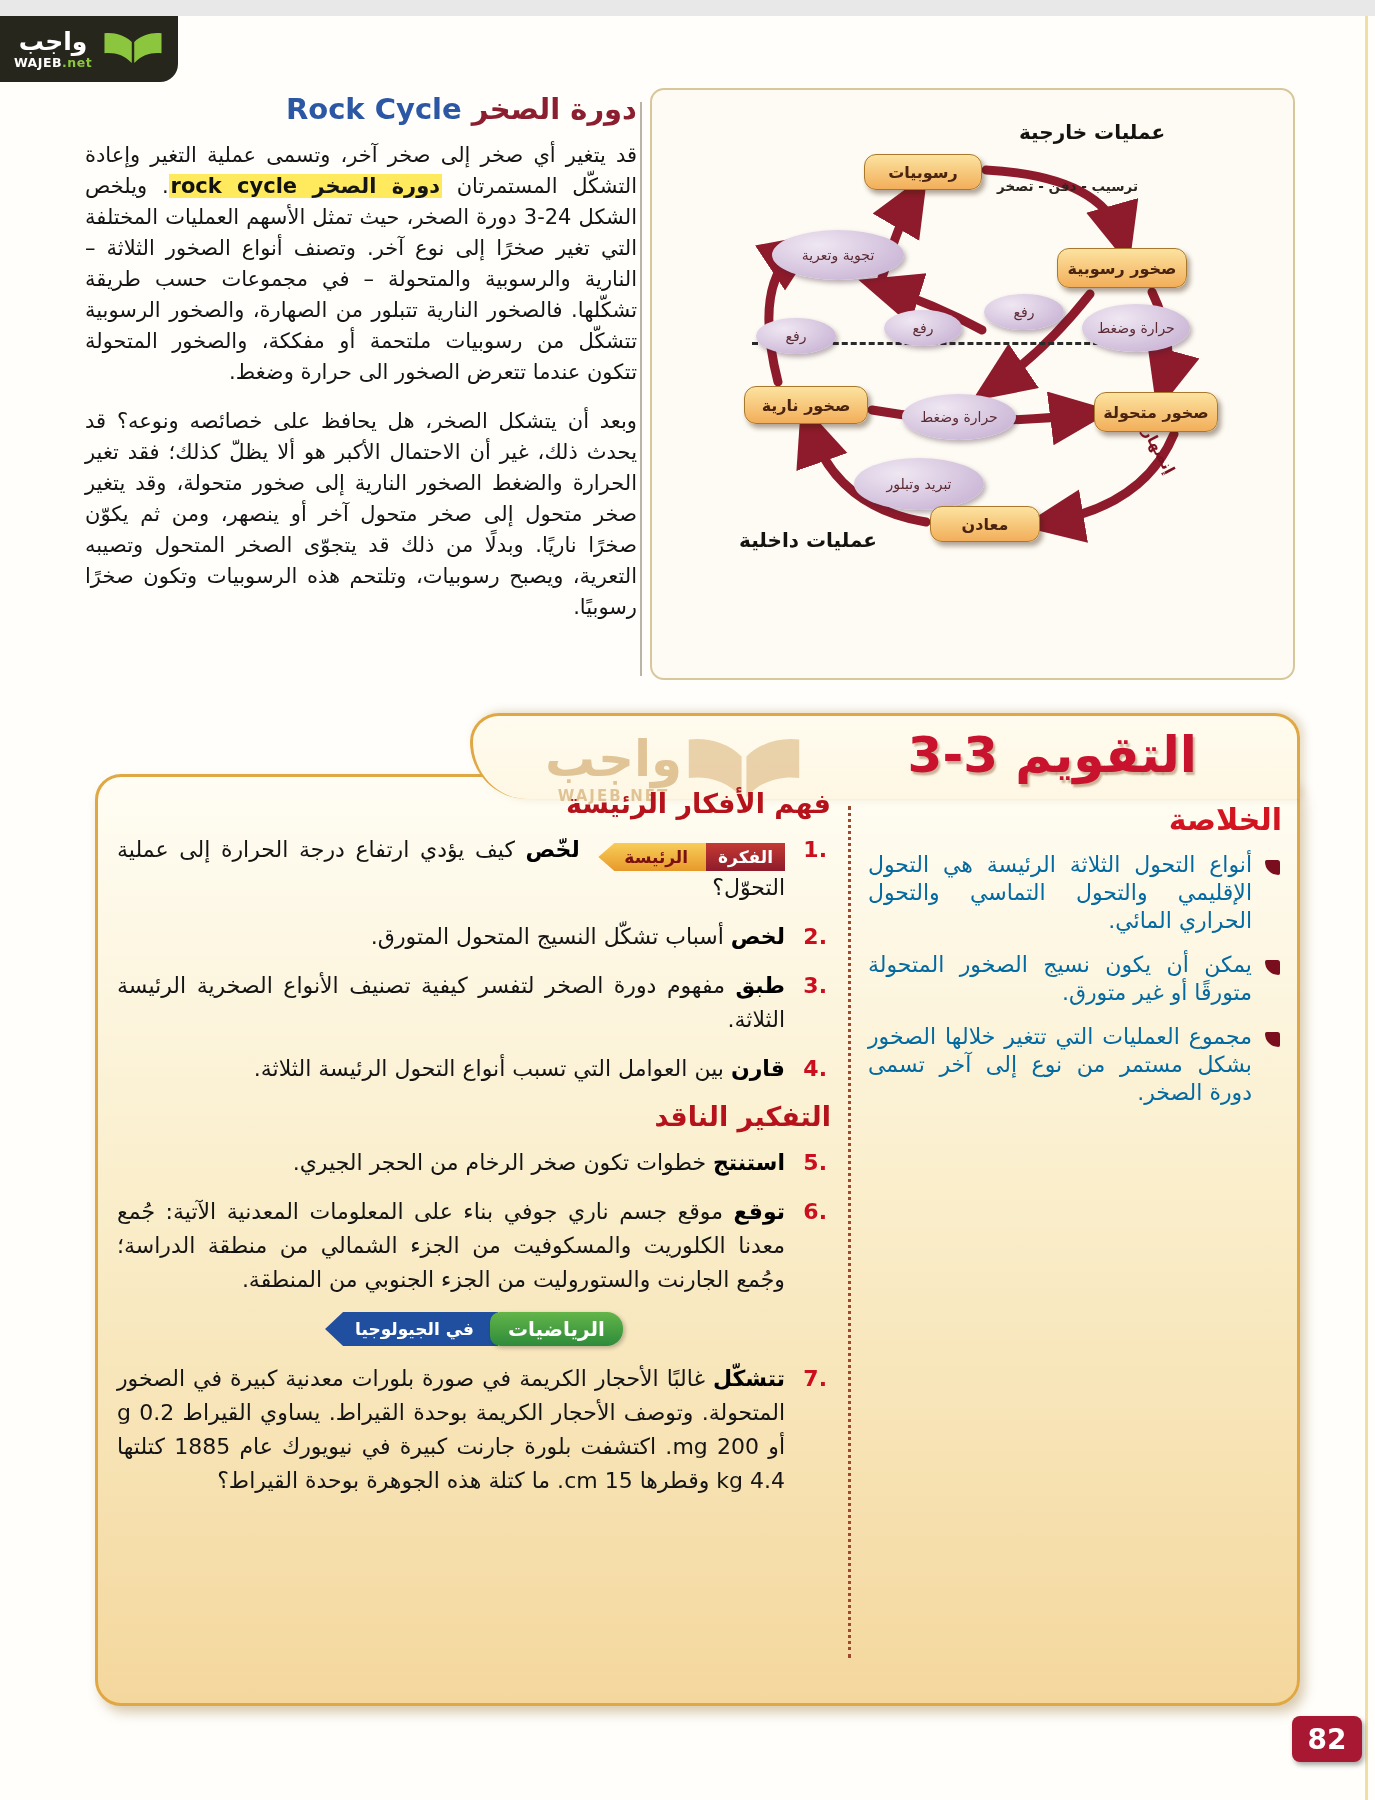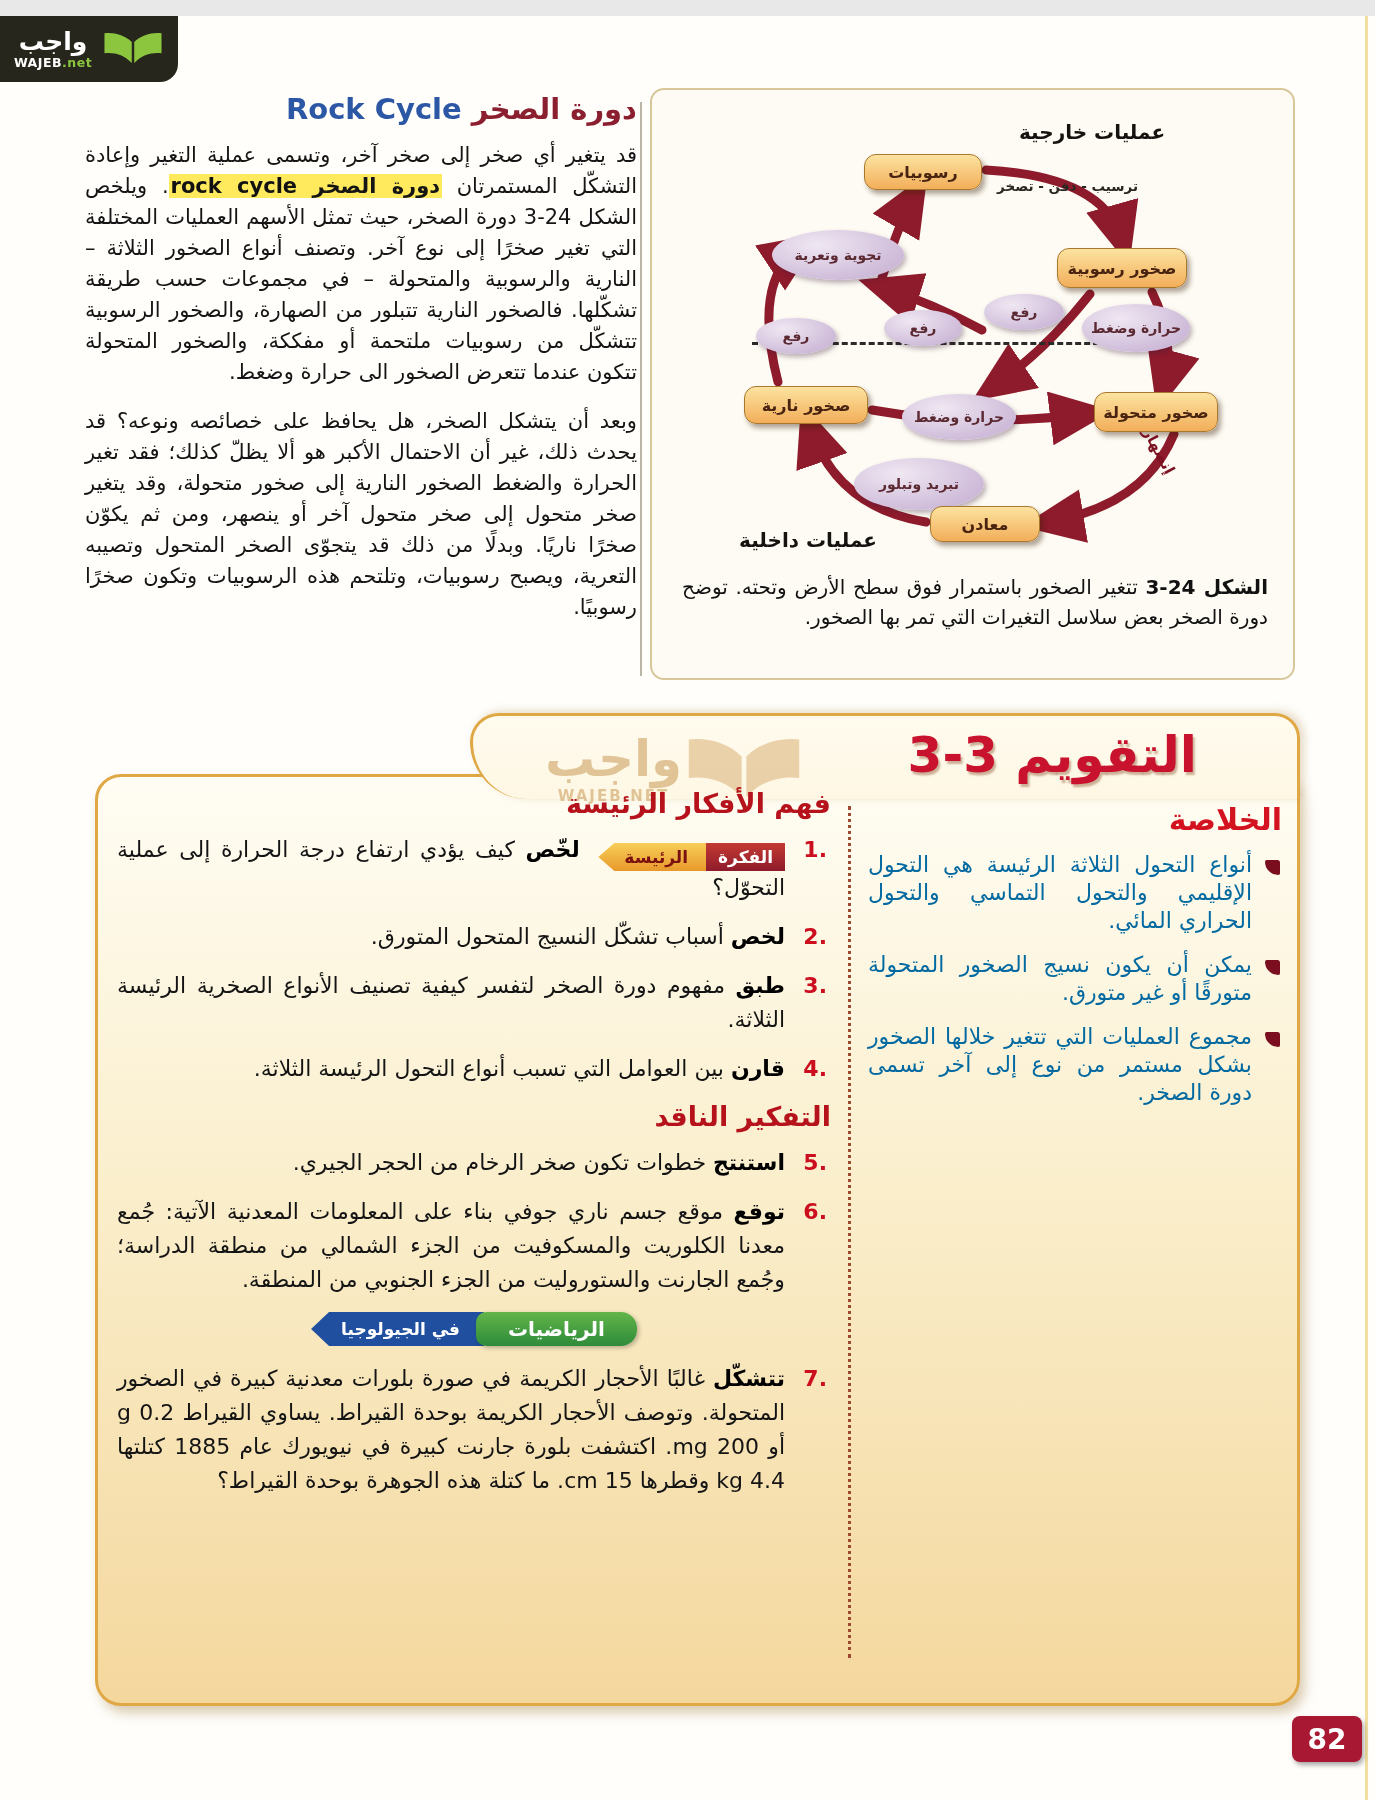--- a/index.html
+++ b/index.html
@@ -29,21 +29,21 @@
   .figure-box { position:absolute; left:650px; top:72px; width:645px; height:592px;
                 border:2px solid #d8c79b; border-radius:14px; background:#fdfbf3; }
   .fig-diagram { position:absolute; left:0; top:0; width:645px; height:470px; }
   .fig-arrows { position:absolute; left:0; top:0; }
   .dg-box { position:absolute; display:flex; align-items:center; justify-content:center;
             background:linear-gradient(180deg,#FCE3A0 0%,#F2AE5A 100%); border:1px solid #a8782c;
             border-radius:12px; box-shadow:3px 4px 5px rgba(60,30,10,.4); color:#4A2410; font-weight:bold;
             font-size:16px; direction:rtl; text-align:center; z-index:3; }
   .dg-ell { position:absolute; display:flex; align-items:center; justify-content:center;
             background:radial-gradient(ellipse at 35% 30%, #efe7f2 0%, #cdb9d8 75%);
-            border-radius:50%; box-shadow:2px 3px 5px rgba(60,30,60,.35); color:#5C2A33; font-weight:bold;
+            border-radius:50%; box-shadow:2px 3px 5px rgba(60,30,60,.35); color:#5C2A33; font-weight:normal;
             font-size:14px; direction:rtl; text-align:center; z-index:3; }
   .dg-label { position:absolute; font-weight:bold; font-size:20px; color:#15130f; direction:rtl; text-align:center; z-index:3; }
   .dg-proc-txt { position:absolute; font-weight:bold; font-size:13.5px; color:#2b2620; direction:rtl; text-align:center; z-index:3; }
   .dg-melt { position:absolute; left:482px; top:352px; font-weight:bold; font-size:15px; color:#7A1020;
              transform:rotate(62deg); direction:rtl; z-index:3; }
   .dg-dash { position:absolute; left:100px; top:252px; width:392px; border-top:3px dashed #2a2a2a; z-index:2; }
   .fig-caption { position:absolute; left:30px; top:482px; width:586px; direction:rtl;
                  font-size:20px; line-height:30px; text-align:justify; color:#111; }
   .fig-caption b { font-weight:bold; }
 
@@ -82,21 +82,21 @@
   .item b { color:#000; }
 
   .idea-badge { display:inline-flex; direction:rtl; vertical-align:-6px; margin-left:8px;
                 clip-path:polygon(16px 0, 100% 0, 100% 100%, 16px 100%, 0 50%); border-radius:0 4px 4px 0;
                 font-size:17px; font-weight:bold; line-height:20px; }
   .ib-r { background:linear-gradient(180deg,#C43A33 0%,#8E1B2B 100%); color:#fff; padding:4px 12px; }
   .ib-l { background:linear-gradient(180deg,#F7CE58 0%,#E8992B 100%); color:#7A1010; padding:4px 18px 4px 26px; }
 
   .math-row { text-align:center; margin:6px 0 16px 0; }
   .math-badge { display:inline-flex; direction:rtl; align-items:stretch; }
-  .mb-green { background:linear-gradient(180deg,#63B549 0%,#2E8B3A 100%); color:#fff; padding:5px 32px;
+  .mb-green { background:linear-gradient(180deg,#63B549 0%,#2E8B3A 100%); color:#fff; padding:5px 18px;
               border-radius:10px 16px 16px 10px; font-weight:bold; font-size:20px; z-index:1;
               box-shadow:2px 2px 4px rgba(0,0,0,.25); }
   .mb-blue { background:#1F4F9E; color:#fff; padding:6px 24px 6px 30px; margin-right:-8px;
              clip-path:polygon(18px 0, 100% 0, 100% 100%, 18px 100%, 0 50%);
              font-weight:bold; font-size:17px; display:flex; align-items:center; }
 
   
   .edge-line { position:absolute; left:1365px; top:0; width:3px; height:1800px; background:#E9CD6E; opacity:.65; }
   .page-num { position:absolute; left:1292px; top:1700px; width:70px; height:46px; background:#A81832;
               border-radius:8px; color:#fff; font-size:28px; font-weight:bold; display:flex;
@@ -168,23 +168,20 @@
       <div class="dg-ell" style="left:232px; top:220px; width:78px; height:36px;">رفع</div>
       <div class="dg-ell" style="left:104px; top:228px; width:80px; height:36px;">رفع</div>
       <div class="dg-box" style="left:92px; top:296px; width:124px; height:38px;">صخور نارية</div>
       <div class="dg-ell" style="left:250px; top:304px; width:114px; height:46px;">حرارة وضغط</div>
       <div class="dg-box" style="left:442px; top:302px; width:124px; height:40px;">صخور متحولة</div>
       <div class="dg-melt">إنصهار</div>
       <div class="dg-ell" style="left:202px; top:368px; width:130px; height:52px;">تبريد وتبلور</div>
       <div class="dg-box" style="left:278px; top:416px; width:110px; height:36px;">معادن</div>
     </div>
 
-    <div class="fig-caption">
-      <b>الشكل 24-3</b><span> تتغير الصخور باستمرار فوق سطح الأرض وتحته. توضح دورة الصخر بعض سلاسل التغيرات التي تمر بها الصخور.</span>
-    </div>
   </div>
 
   <div class="assess-tab">
     <div class="assess-header">التقويم 3-3</div>
   </div>
   <div class="assess-main"></div>
 
   <div class="watermark">
     <div class="wm-txt">
       <div class="wm-ar">واجب</div>

